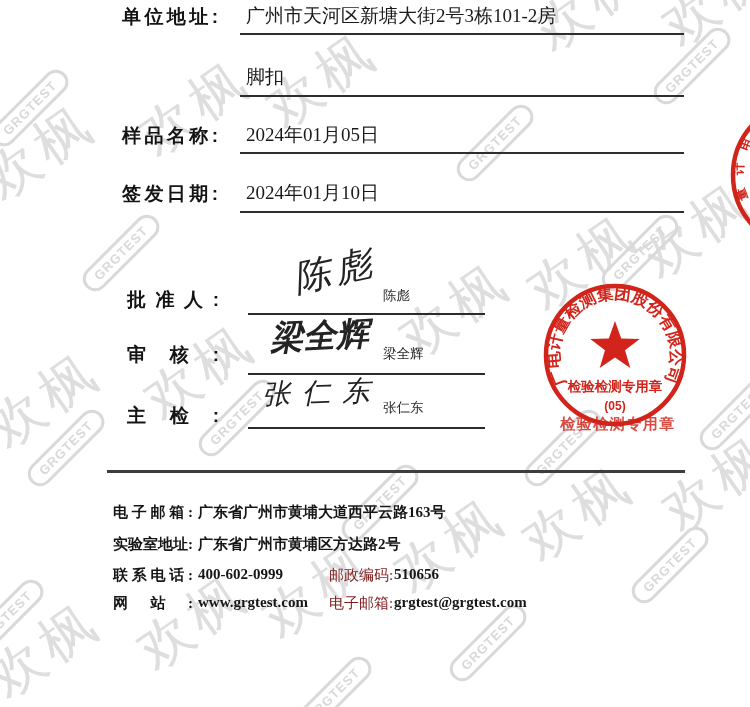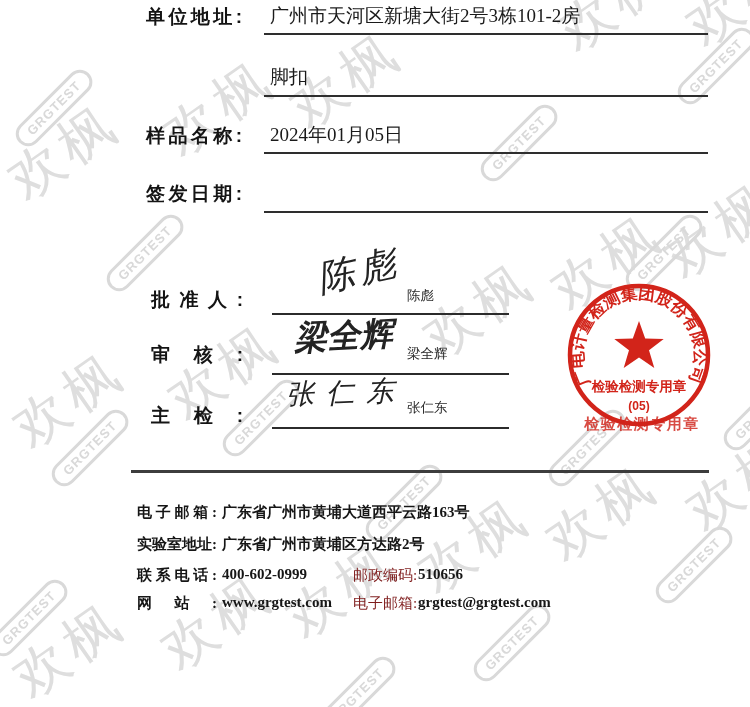--- a/index.html
+++ b/index.html
@@ -1,20 +1,20 @@
 <!DOCTYPE html>
 <html><head>
 <meta charset="utf-8">
 <style>
   html,body{margin:0;padding:0;background:#ffffff;}
   .page{
     position:relative;width:750px;height:707px;background:#ffffff;
     overflow:hidden;font-family:"Liberation Serif", serif;color:#1e1e1e;
   }
-  .layer{position:absolute;inset:0;margin-left:24px;}
+  .layer{position:absolute;inset:0;}
   #watermark-layer{z-index:1;}
   #content-layer{z-index:2;}
   
   .wm-text{
     position:absolute;font-family:"Liberation Sans", sans-serif;
     font-size:54px;color:#dedede;letter-spacing:6px;white-space:nowrap;
     transform:translate(-50%,-50%) rotate(-35deg);font-weight:400;
   }
   .wm-badge{
     position:absolute;font-family:"Liberation Sans", sans-serif;
@@ -113,20 +113,21 @@
     <div class="f-line" style="top:33px"></div>
 
     <span class="f-value" style="top:64px">脚扣</span>
     <div class="f-line" style="top:95px"></div>
 
     <span class="f-label" style="top:123px">样品名称:</span>
     <span class="f-value" style="top:122px">2024年01月05日</span>
     <div class="f-line" style="top:152px"></div>
 
     <span class="f-label" style="top:181px">签发日期:</span>
+    <span class="f-value" style="top:180px">2024年01月10日</span>
     <div class="f-line" style="top:211px"></div>
 
     <span class="s-label" style="top:287px">批准人:</span>
     <span class="s-hand" style="left:293px;top:246px;font-size:37px;letter-spacing:5px;transform:rotate(-12deg)">陈彪</span>
     <span class="s-name" style="top:287px">陈彪</span>
     <div class="s-line" style="top:313px"></div>
 
     <span class="s-label" style="top:342px">审核:</span>
     <span class="s-hand" style="left:270px;top:314px;font-size:33px;font-weight:bold;letter-spacing:0px;transform:rotate(-3deg)">梁全辉</span>
     <span class="s-name" style="top:345px">梁全辉</span>

